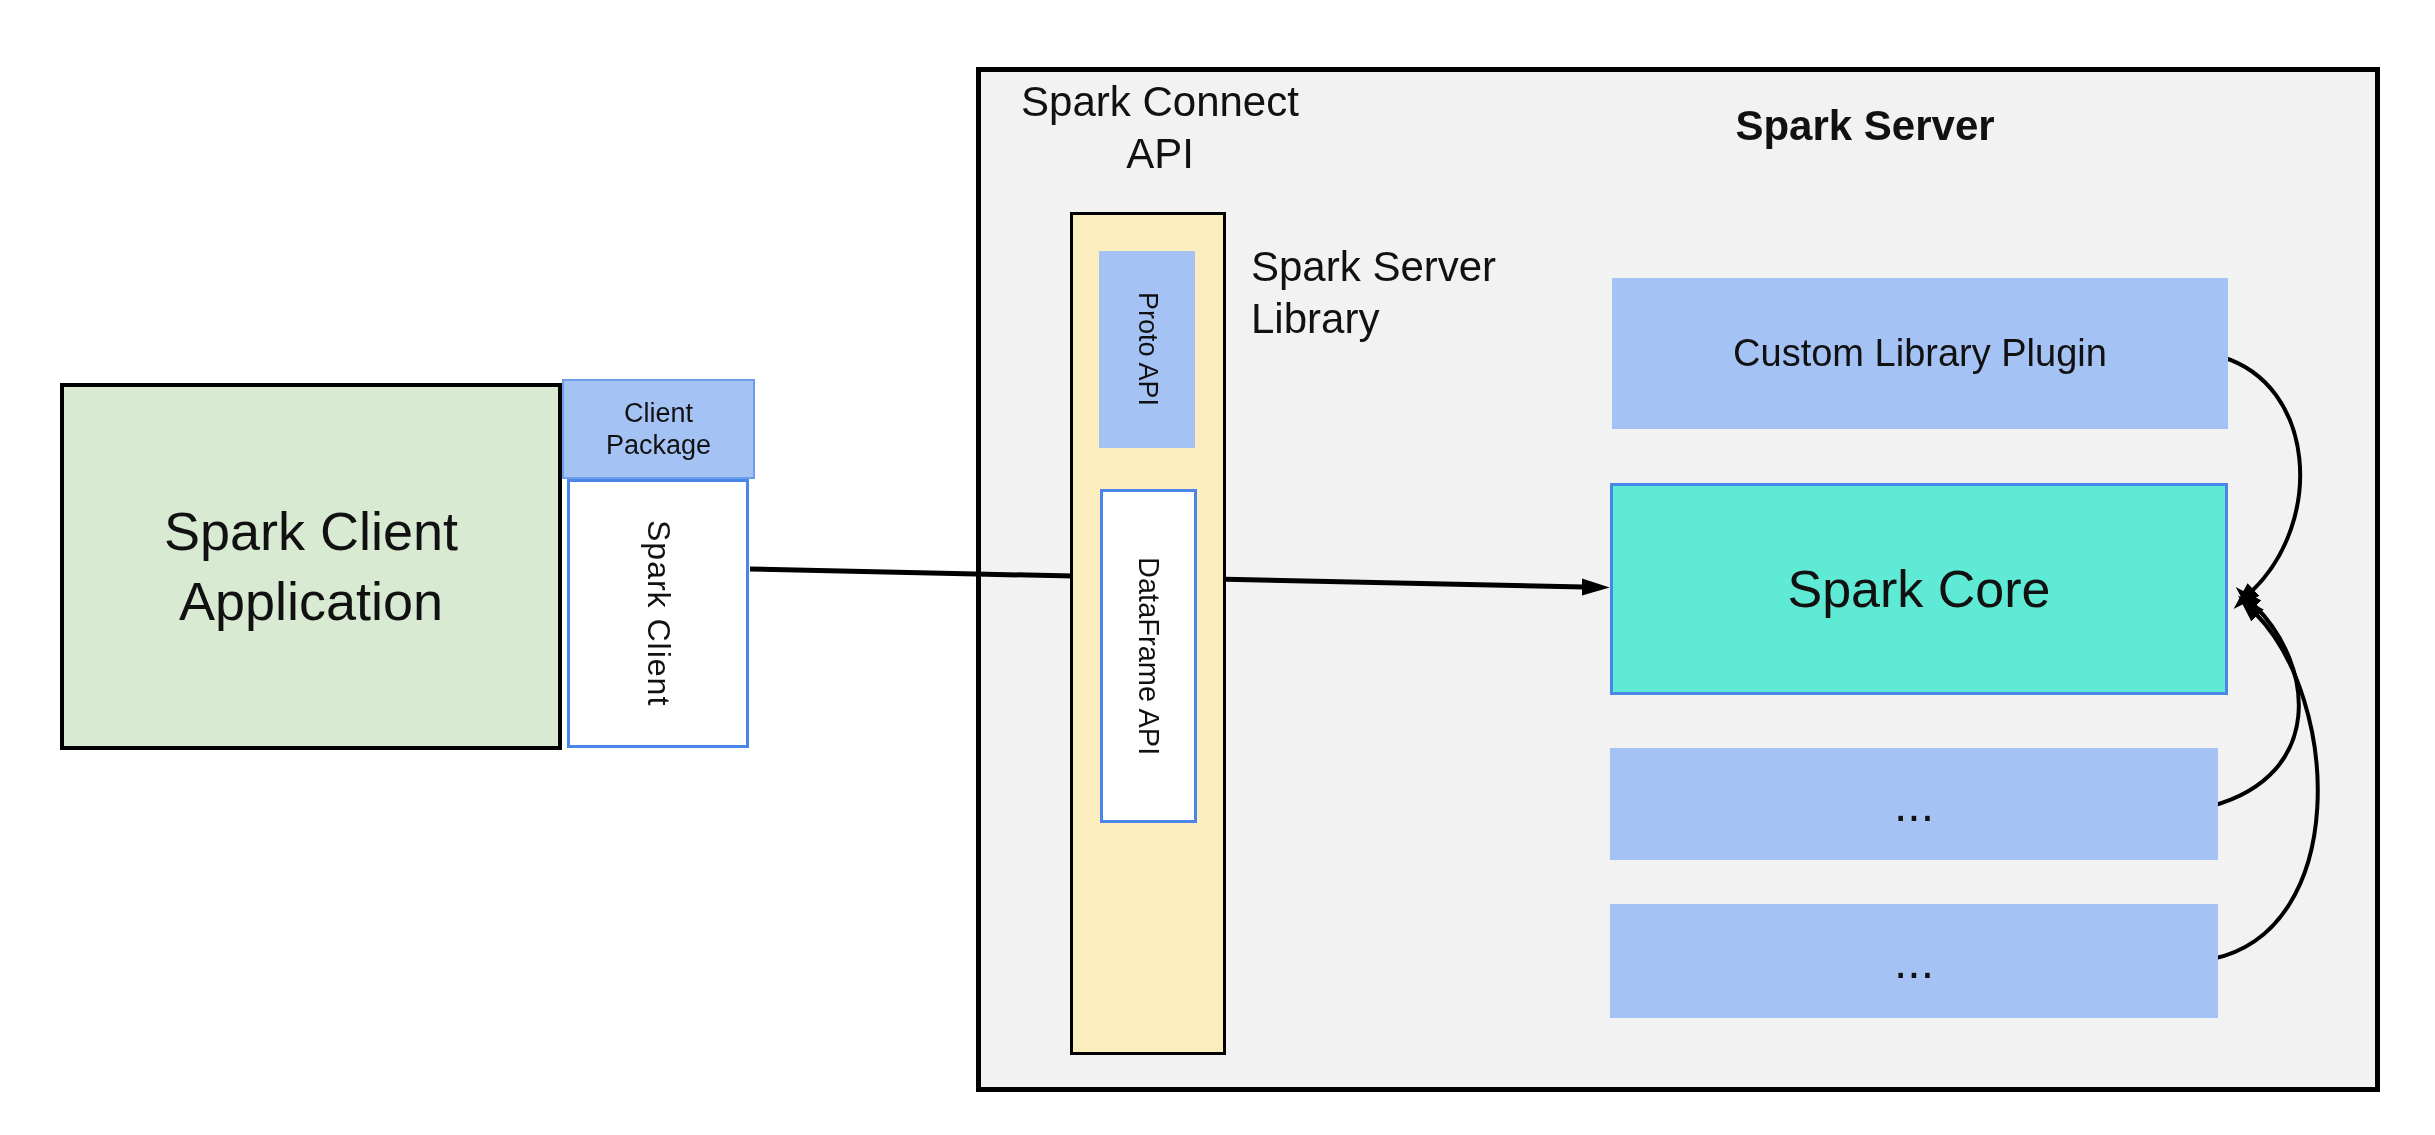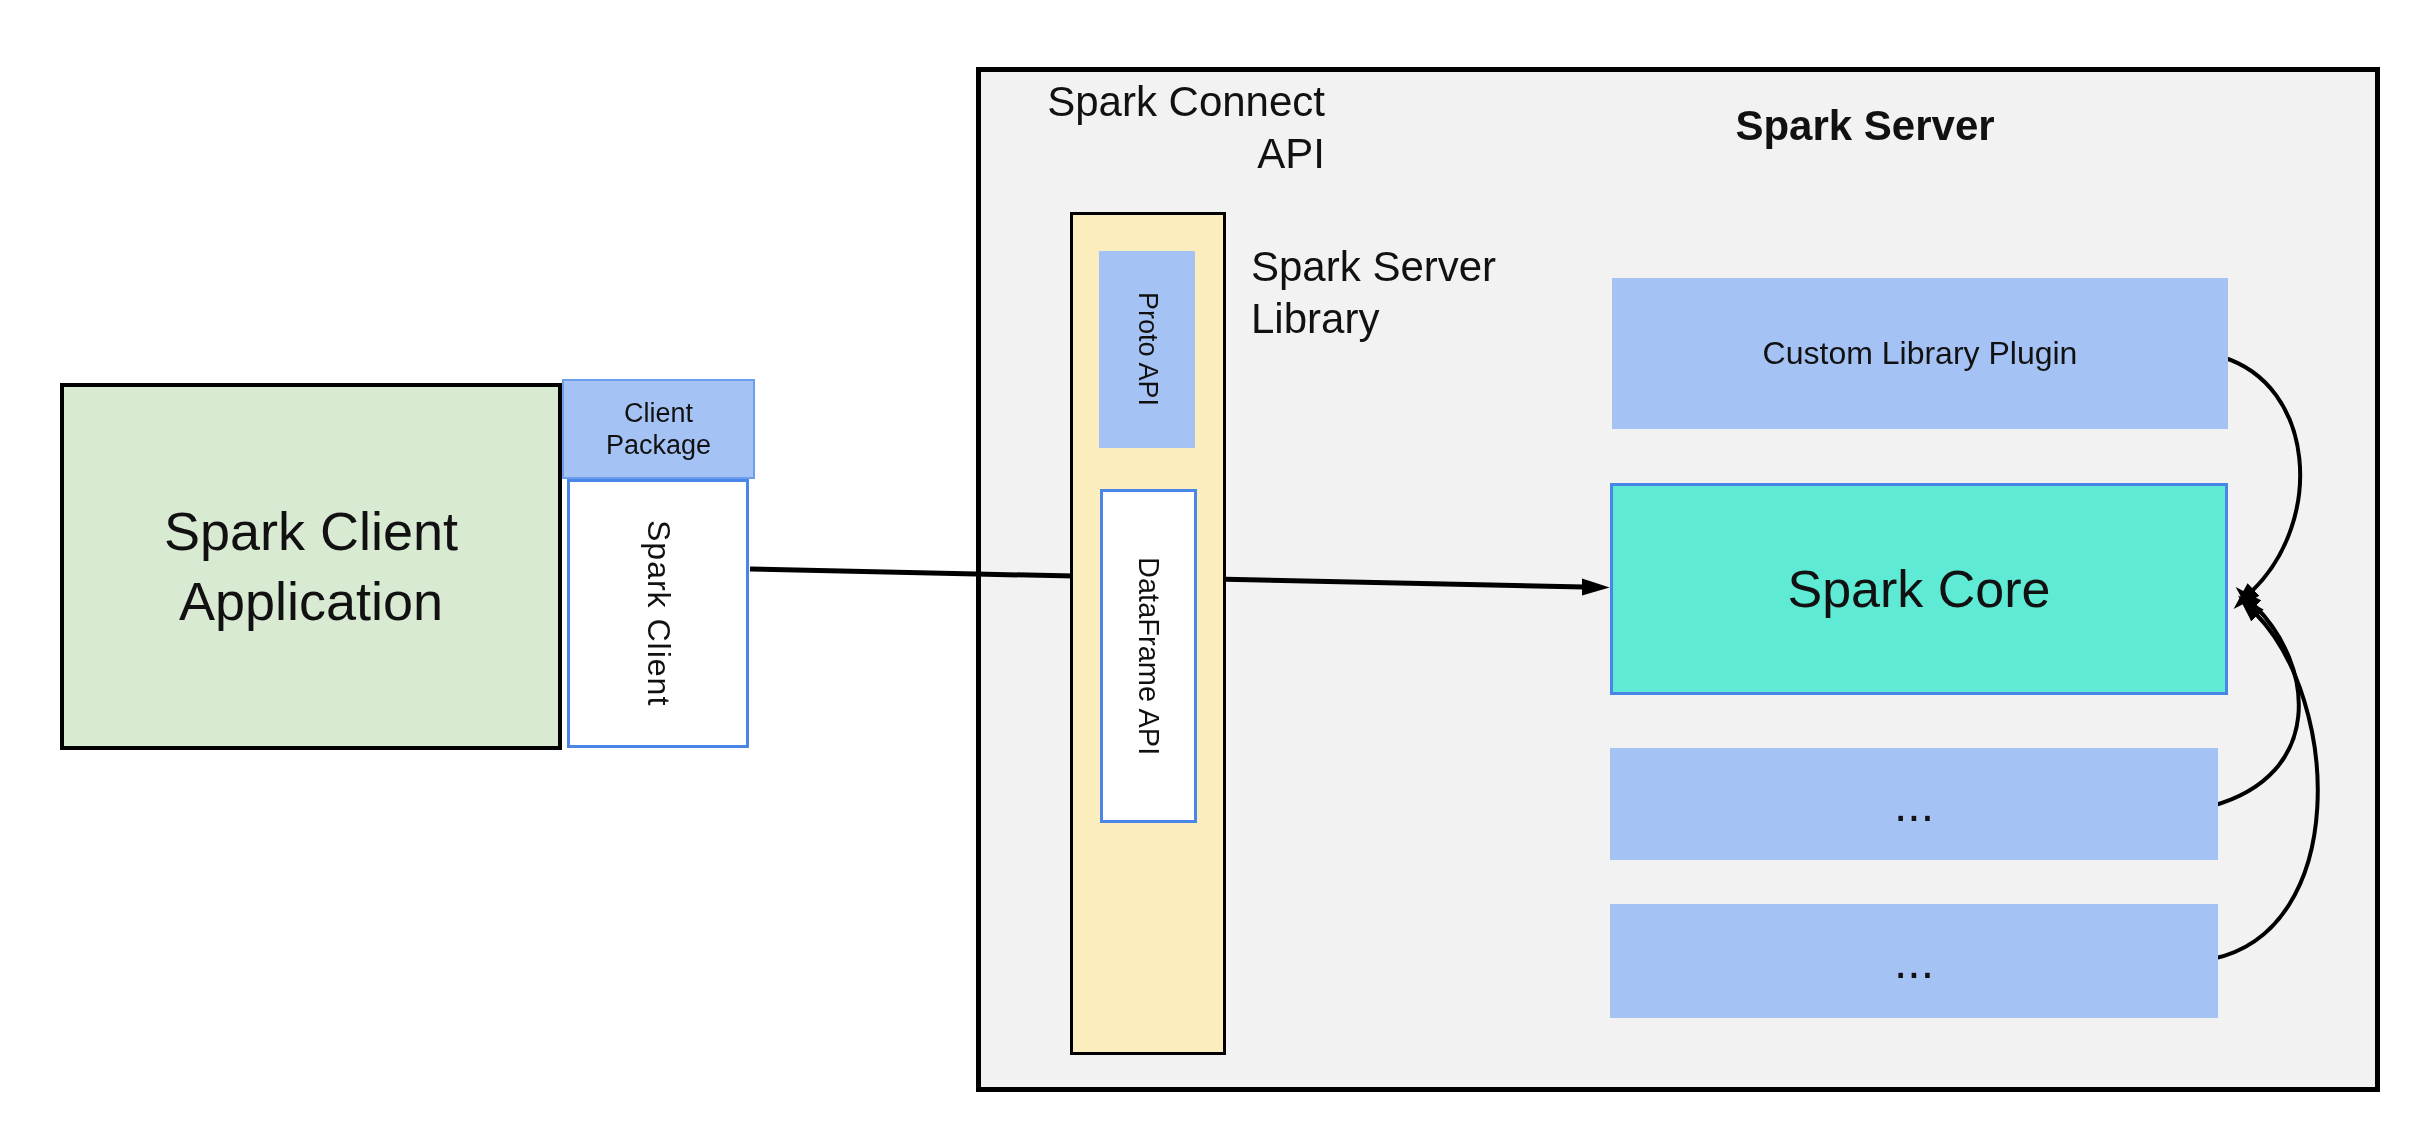--- a/index.html
+++ b/index.html
@@ -23,32 +23,32 @@
   .pkg-box{left:562px;top:379px;width:193px;height:100px;background:var(--blue-fill);
     border:2px solid var(--package-border);font-size:27px;line-height:1.2;text-align:center;}
   .spark-client-box{left:567px;top:479px;width:182px;height:269px;background:#fff;
     border:3px solid var(--blue-border);}
   .vtext{writing-mode:vertical-rl;text-orientation:mixed;}
   .spark-client-box .vtext{font-size:32px;letter-spacing:1px;}
 
   
   .server-panel{left:976px;top:67px;width:1404px;height:1025px;background:var(--server-bg);
     border:5px solid var(--box-border);z-index:1;}
-  .connect-label{left:995px;top:76px;width:330px;font-size:42px;line-height:1.24;text-align:right;}
+  .connect-label{left:995px;top:76px;width:330px;font-size:42px;line-height:1.24;text-align:center;}
   .server-title{left:1690px;top:100px;width:350px;font-size:42px;line-height:1.24;
     font-weight:bold;text-align:center;}
   .yellow-pipe{left:1070px;top:212px;width:156px;height:843px;background:var(--yellow-fill);
     border:3px solid var(--box-border);z-index:3;}
   .proto-box{left:1099px;top:251px;width:96px;height:197px;background:var(--blue-fill);z-index:4;}
   .proto-box .vtext{font-size:27px;}
   .df-box{left:1100px;top:489px;width:97px;height:334px;background:#fff;
     border:3px solid var(--blue-border);z-index:4;}
   .df-box .vtext{font-size:29px;}
   .library-label{left:1251px;top:241px;width:330px;font-size:42px;line-height:1.24;text-align:left;}
-  .clp-box{left:1612px;top:278px;width:616px;height:151px;background:var(--blue-fill);font-size:32px;}
+  .clp-box{left:1612px;top:278px;width:616px;height:151px;background:var(--blue-fill);font-size:38px;}
   .core-box{left:1610px;top:483px;width:618px;height:212px;background:#5eead4;
     border:3px solid var(--blue-border);font-size:52px;}
   .slot-box{left:1610px;width:608px;background:var(--blue-fill);font-size:48px;}
   .slot1{top:748px;height:112px;}
   .slot2{top:904px;height:114px;}
 
   
   #arrows{position:absolute;left:0;top:0;z-index:2;pointer-events:none;}
   #arrows path.flow{fill:none;stroke:var(--line);}
   #arrows .head{fill:var(--line);}

